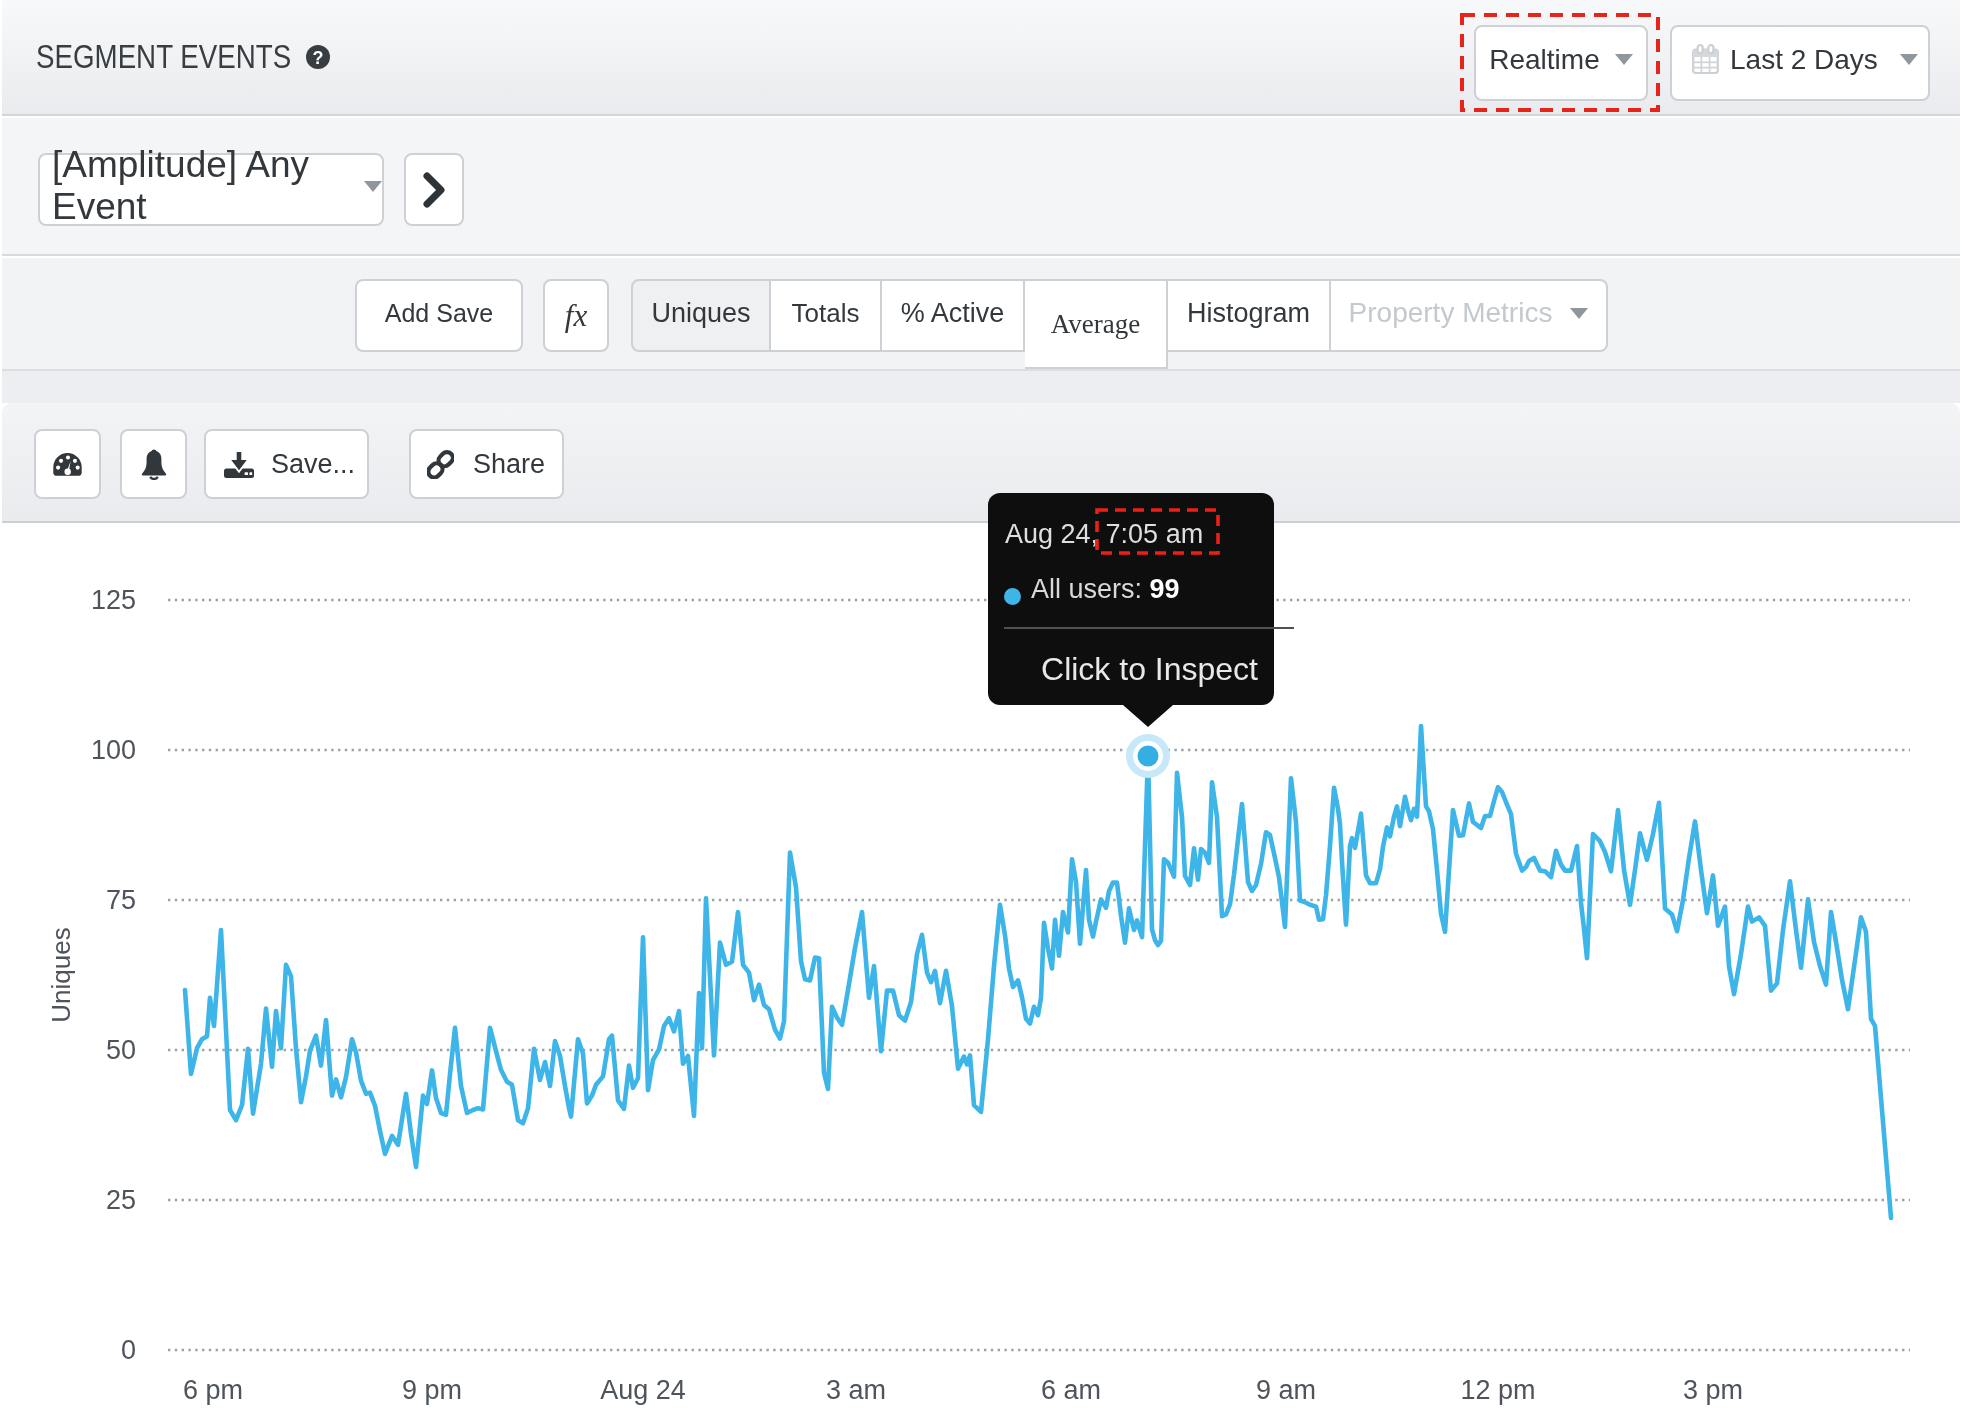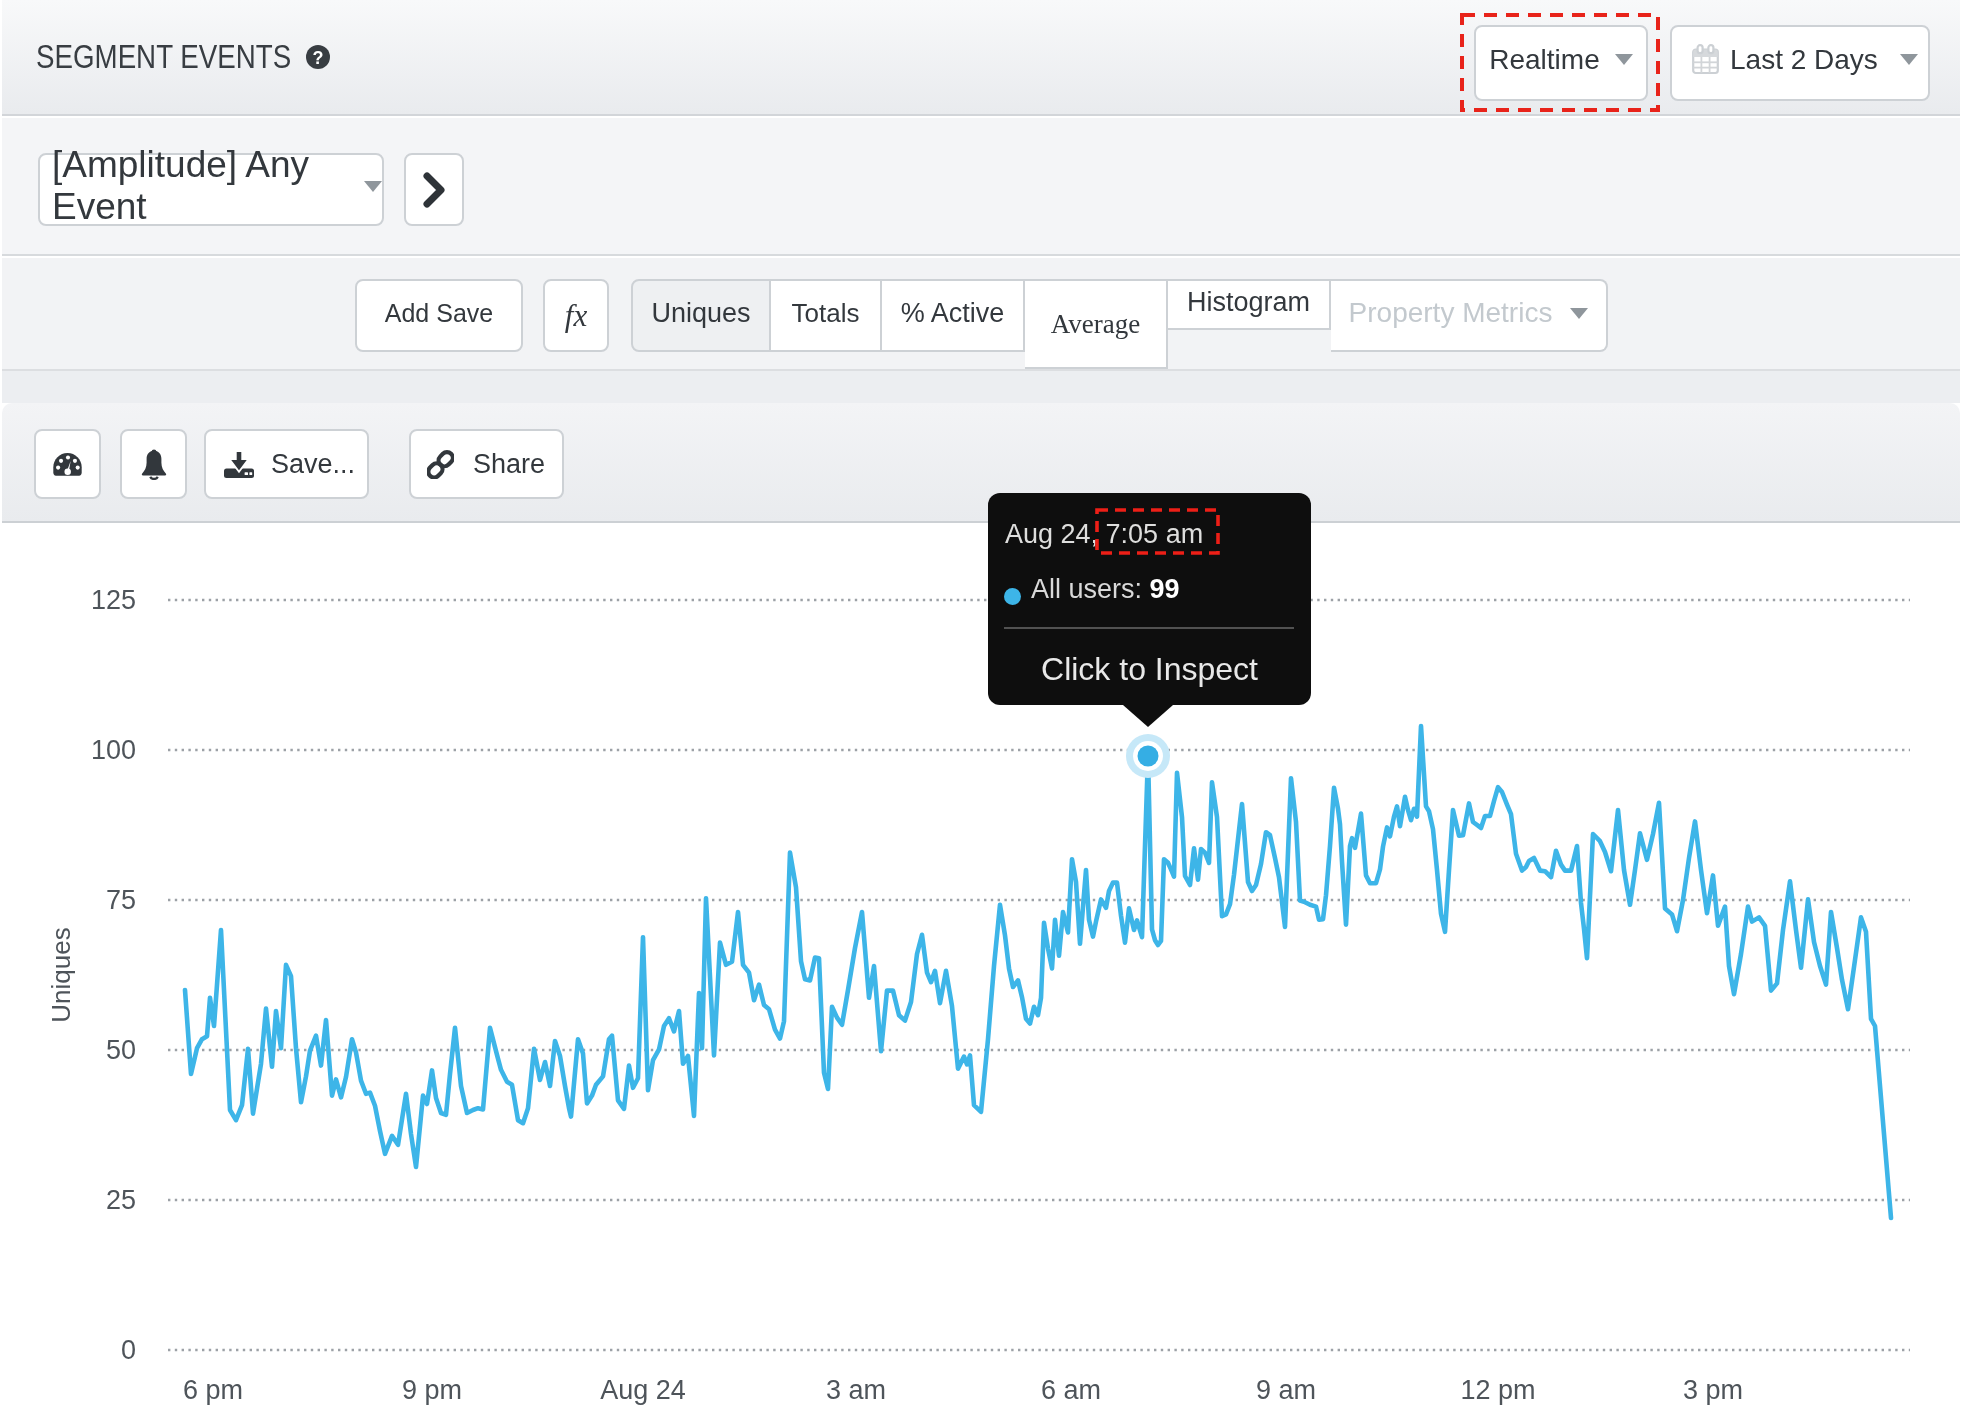--- a/index.html
+++ b/index.html
@@ -64,21 +64,21 @@
   </div>
 
   <div class="row3">
     <div class="btn" style="left:353px; top:21px; width:168px; height:73px; font-size:25px; padding-bottom:5px;">Add Save</div>
     <div class="btn" style="left:541px; top:21px; width:66px; height:73px; font-family:'Liberation Serif',serif; font-style:italic; font-size:31px;">fx</div>
     <div style="position:absolute; left:629px; top:21px; height:73px; display:flex;">
       <div class="btn" style="position:static; width:140px; height:73px; border-radius:8px 0 0 8px; background:#eef0f2; padding-bottom:5px;">Uniques</div>
       <div class="btn" style="position:static; width:111px; height:73px; border-radius:0; border-left:none; padding-bottom:5px; font-size:26px;">Totals</div>
       <div class="btn" style="position:static; width:143px; height:73px; border-radius:0; border-left:none; padding-bottom:5px;">% Active</div>
       <div class="btn" style="position:static; width:143px; height:90px; border-radius:0; border-left:none; font-family:Liberation Serif, serif;">Average</div>
-      <div class="btn" style="position:static; width:163px; height:51px; border-radius:0; border-left:none; padding-bottom:5px;">Histogram</div>
+      <div class="btn" style="position:static; width:163px; height:73px; border-radius:0; border-left:none; padding-bottom:5px;">Histogram</div>
       <div class="btn" style="position:static; width:277px; height:73px; border-radius:0 8px 8px 0; border-left:none; color:#c3c9ce; font-size:28px; padding-bottom:5px;">Property Metrics<span class="caret" style="margin-left:18px;"></span></div>
     </div>
   </div>
   <div class="gap"></div>
 
   <div class="card">
     <div class="tbar">
       <div class="btn" style="left:32px; top:26px; width:67px; height:70px;">
         <svg width="29" height="23" viewBox="0 0 29 23.5">
             <path d="M14.5 0 C22.5 0 29 6.5 29 14.5 L29 20.2 C29 21.8 28 23.2 26.3 23.2 L2.7 23.2 C1 23.2 0 21.8 0 20.2 L0 14.5 C0 6.5 6.5 0 14.5 0 Z" fill="#32373c"></path>
@@ -145,21 +145,21 @@
 <text x="1713" y="878" font-size="27" fill="#4e545a" text-anchor="middle">3 pm</text>
 <text x="70" y="454" font-size="26" fill="#4e545a" text-anchor="middle" transform="rotate(-90 70 454)">Uniques</text>
 <polyline points="185,469.0 191,553.0 197,527.2 202,518.2 207,515.2 210,476.8 214,505.0 221,409.0 230,589.0 236,599.2 242,584.2 248,527.8 253,592.6 261,542.8 266,487.6 272,545.8 276,490.0 281,527.2 286,443.8 291,455.2 296,527.2 301,581.2 306,555.4 310,529.6 316,514.6 321,544.6 326,499.0 332,574.6 336,558.4 341,576.4 346,556.0 352,518.2 356,531.4 361,559.6 366,572.8 370,571.6 375,584.8 380,610.0 385,632.8 392,614.8 398,623.8 406,572.8 411,613.0 416,646.0 423,574.6 427,583.0 432,549.4 436,577.0 441,592.0 446,593.8 450,553.0 455,506.8 461,565.0 467,592.0 473,589.0 478,587.2 483,588.4 490,506.8 497,533.8 501,548.8 507,560.8 512,563.8 518,599.2 523,602.2 528,587.2 534,527.8 540,559.0 545,541.0 550,565.0 555,520.0 560,535.0 565,565.0 569,587.2 571,595.6 578,518.2 583,532.6 587,582.4 592,574.6 596,563.8 603,555.4 609,518.2 612,514.6 618,579.4 624,587.8 629,544.6 633,566.8 638,557.2 643,416.2 648,569.2 653,539.2 659,528.4 664,505.0 669,497.2 674,510.4 679,490.0 683,542.8 688,535.0 694,595.0 699,472.0 702,527.2 706,377.2 714,534.4 720,421.6 726,443.8 732,440.8 738,391.0 743,443.8 749,451.6 754,479.2 759,463.6 764,484.0 769,488.2 775,508.6 780,517.6 784,500.2 790,331.6 796,366.4 801,440.2 805,458.2 810,459.4 815,436.6 819,437.2 824,551.8 828,568.0 832,485.8 837,496.6 842,503.8 848,469.0 855,427.0 862,391.0 869,476.8 874,445.0 881,530.2 887,469.6 893,469.6 899,494.2 905,499.6 911,481.0 917,433.0 922,413.8 927,451.6 931,461.2 935,449.8 940,482.2 946,449.8 952,485.2 958,547.6 964,535.6 967,543.4 970,534.4 974,584.2 981,590.8 988,518.2 994,445.0 1000,383.8 1005,414.4 1009,447.4 1013,466.0 1018,459.4 1022,476.2 1026,497.8 1030,502.6 1034,485.8 1038,494.2 1041,476.8 1044,401.8 1048,427.6 1052,447.4 1055,398.8 1059,434.8 1063,391.0 1068,411.4 1072,338.2 1076,361.0 1080,422.8 1086,349.0 1089,398.8 1093,415.6 1096,400.6 1101,378.4 1106,386.8 1109,370.0 1113,361.6 1117,361.6 1121,394.6 1125,421.6 1129,387.4 1134,409.0 1137,399.4 1142,416.2 1148,233.8 1152,408.4 1155,419.2 1158,424.0 1161,419.8 1164,338.2 1168,341.8 1171,348.4 1174,355.6 1177,251.8 1182,296.2 1185,355.0 1190,364.0 1194,327.4 1198,358.6 1201,328.0 1205,331.6 1209,341.8 1212,261.4 1217,296.2 1222,395.2 1226,393.4 1230,383.2 1234,353.8 1242,283.0 1248,361.0 1252,370.0 1256,364.0 1261,343.0 1266,311.2 1270,314.2 1275,337.0 1279,356.2 1285,406.0 1291,257.2 1296,301.0 1300,379.6 1304,380.8 1310,383.8 1316,385.6 1319,398.8 1323,398.2 1326,374.2 1330,325.0 1334,266.8 1338,287.8 1340,303.4 1342,340.6 1346,403.6 1350,325.0 1352,317.2 1355,326.8 1361,292.6 1366,354.4 1370,362.2 1376,362.2 1380,348.4 1383,325.6 1387,306.4 1390,315.4 1394,295.6 1397,285.4 1400,305.2 1405,275.8 1408,289.0 1411,299.2 1414,287.8 1417,295.6 1421,205.0 1426,285.4 1429,290.2 1433,308.2 1437,349.0 1441,392.8 1445,410.8 1449,349.0 1453,289.0 1459,314.8 1463,314.2 1469,282.4 1473,301.0 1478,304.6 1481,307.0 1485,295.0 1490,295.0 1494,280.0 1498,266.2 1502,271.0 1507,283.6 1511,293.2 1516,332.8 1522,349.6 1526,346.0 1529,340.0 1534,337.0 1540,349.6 1545,350.2 1551,356.2 1556,329.8 1561,343.6 1565,349.6 1571,349.6 1577,325.0 1581,382.0 1584,407.8 1587,437.2 1593,313.0 1600,320.2 1605,331.0 1611,350.2 1618,289.0 1624,349.0 1630,383.8 1635,349.0 1640,312.4 1647,338.8 1653,313.0 1659,281.8 1665,387.4 1672,393.4 1677,410.2 1683,379.0 1689,337.0 1695,300.4 1701,349.0 1707,392.2 1713,354.4 1718,404.8 1725,385.6 1729,445.0 1734,473.2 1741,433.0 1748,385.6 1752,400.6 1759,396.4 1765,404.8 1771,469.6 1777,462.4 1783,409.0 1790,360.4 1796,409.0 1801,446.8 1808,378.4 1814,421.0 1820,445.0 1826,463.6 1831,391.0 1837,427.0 1842,458.8 1848,488.2 1855,439.0 1861,396.4 1866,410.8 1871,497.8 1875,505.0 1883,601.0 1891,697.0" fill="none" stroke="#3db5e8" stroke-width="4.6" stroke-linejoin="round" stroke-linecap="round"></polyline>
 <circle cx="1148" cy="235" r="22" fill="#c6e8f8"></circle>
 <circle cx="1148" cy="235" r="15" fill="#ffffff"></circle>
 <circle cx="1148" cy="235" r="10.5" fill="#35aee4"></circle>
 
 </svg>
   </div>
 
-  <div id="tooltip" style="position:absolute; left:988px; top:493px; width:323px; height:212px; background:#0e0e0e; border-radius:12px; font-size:27px;">
+  <div id="tooltip" style="position:absolute; left:988px; top:493px; width:286px; height:212px; background:#0e0e0e; border-radius:12px; font-size:27px;">
     <div style="position:absolute; left:17px; top:26px; color:#dededd; white-space:nowrap;">Aug 24, 7:05 am</div>
     <svg style="position:absolute; left:107px; top:15px;" width="125" height="47">
         <rect x="2" y="2" width="121" height="43" fill="none" stroke="#ed1f17" stroke-width="3.6" stroke-dasharray="11 7"></rect>
       </svg>
     <div style="position:absolute; left:16px; top:81px; display:flex; align-items:flex-end; white-space:nowrap;">
       <span style="width:17px; height:17px; border-radius:50%; background:#3db5e8; display:inline-block; margin-right:10px;"></span>
       <span style="color:#d9d9d9">All users: </span>
         <span style="color:#fff; font-weight:bold;">&nbsp;99</span>
     </div>
     <div style="position:absolute; left:16px; top:134px; width:290px; border-top:2px solid #515151;"></div>

